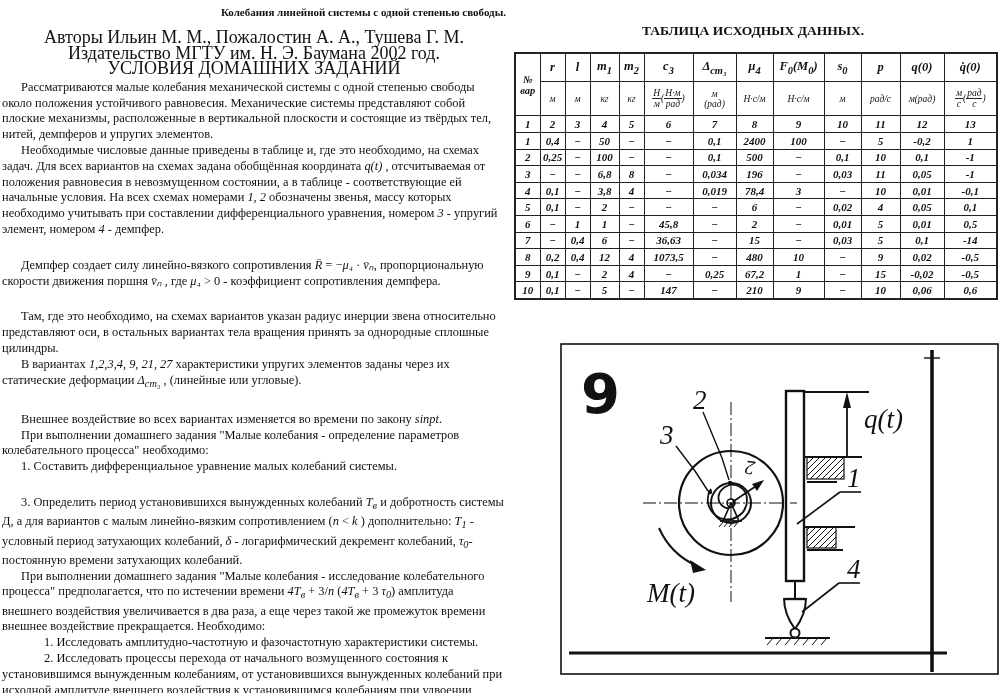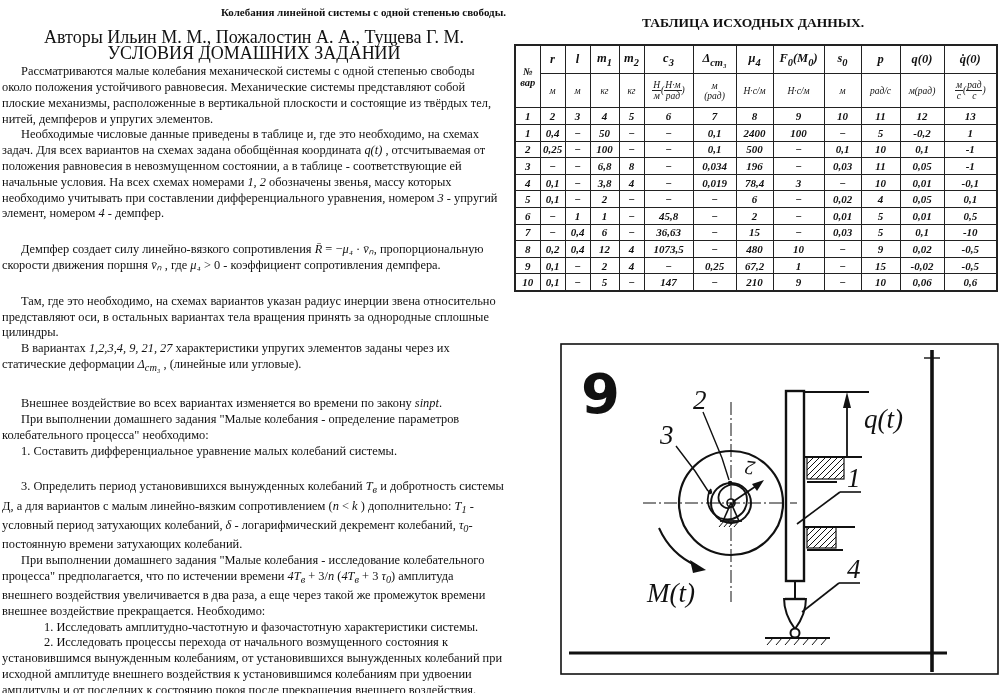--- a/index.html
+++ b/index.html
@@ -5,21 +5,21 @@
   html,body{margin:0;padding:0;}
   body{width:1000px;height:693px;background:#ffffff;position:relative;overflow:hidden;
        font-family:"Liberation Serif",serif;color:#111;}
   .left-col{position:absolute;left:2px;top:2px;width:504px;}
   .doc-title{font-size:11px;font-weight:bold;text-align:right;margin:4px 0 0 0;}
   .authors{margin-top:12px;text-align:center;font-size:18px;line-height:15.6px;}
   .paras{margin-top:3px;font-size:12.4px;line-height:15.8px;}
   .paras p{margin:0;text-indent:19px;}
   .paras p.ind{text-indent:42px;}
   .paras p.mt{margin-top:20px;}
-  .right-col{position:absolute;left:506px;top:0;width:494px;}
+  .right-col{position:absolute;left:506px;top:8px;width:494px;}
   .table-title{font-size:13.5px;font-weight:bold;text-align:center;margin:15px 0 0 0;}
   table.data{border-collapse:collapse;margin:13px 0 0 8px;table-layout:fixed;width:482px;}
   table.data th,table.data td{border:1px solid #222;text-align:center;vertical-align:middle;
        padding:0;overflow:hidden;}
   table.data{border:2px solid #222;}
   th.sym{font-size:12.5px;font-style:italic;font-weight:bold;height:27px;}
   th.first{font-size:10.5px;line-height:11px;}
   th.unit{font-size:9.5px;font-style:italic;font-weight:normal;height:33px;border-bottom:2px solid #222;}
   tr.numrow td{font-size:11px;font-style:italic;font-weight:bold;height:16px;border-bottom:1.5px solid #222;}
   tbody.vals td{font-size:11px;font-style:italic;font-weight:bold;height:15.6px;}
@@ -29,20 +29,21 @@
   svg text{fill:#111;}
   .hand{font-family:"Liberation Serif",serif;font-style:italic;}
 </style>
 </head>
 <body>
 
 <div class="left-col">
   <h1 class="doc-title">Колебания линейной системы с одной степенью свободы.</h1>
   <div class="authors">
       <div>Авторы Ильин М. М., Пожалостин А. А., Тушева Г. М.</div>
+      <div>Издательство МГТУ им. Н. Э. Баумана 2002 год.</div>
       <div>УСЛОВИЯ ДОМАШНИХ ЗАДАНИЙ</div>
     </div>
   <div class="paras">
       <p>Рассматриваются малые колебания механической системы с одной степенью свободы около положения устойчивого равновесия. Механические системы представляют собой плоские механизмы, расположенные в вертикальной плоскости и состоящие из твёрдых тел, нитей, демпферов и упругих элементов.</p>
       <p>Необходимые числовые данные приведены в таблице и, где это необходимо, на схемах задач. Для всех вариантов на схемах задана обобщённая координата <i>q(t)</i> , отсчитываемая от положения равновесия в невозмущенном состоянии, а в таблице - соответствующие ей начальные условия. На всех схемах номерами <i>1, 2</i> обозначены звенья, массу которых необходимо учитывать при составлении дифференциального уравнения, номером <i>3</i> - упругий элемент, номером <i>4</i> - демпфер.</p>
       <p class="mt">Демпфер создает силу линейно-вязкого сопротивления  <i>R̄</i> = −<i>μ₄</i> · <i>v̄ₙ</i>, пропорциональную скорости движения поршня <i>v̄ₙ</i> , где <i>μ₄</i> &gt; 0  - коэффициент сопротивления демпфера.</p>
       <p class="mt">Там, где это необходимо, на схемах вариантов указан радиус инерции звена относительно представляют оси, в остальных вариантах тела вращения принять за однородные сплошные цилиндры.</p>
       <p>В вариантах <i>1,2,3,4, 9, 21, 27</i> характеристики упругих элементов заданы через их статические деформации  <i>Δ<sub>ст₃</sub></i> , (линейные или угловые).</p>
       <p class="mt">Внешнее воздействие во всех вариантах изменяется во времени по закону <i>sinpt</i>.</p>
       <p>При выполнении домашнего задания "Малые колебания - определение параметров колебательного процесса" необходимо:</p>
@@ -215,21 +216,21 @@
           <td>0,4</td>
           <td>6</td>
           <td>−</td>
           <td>36,63</td>
           <td>−</td>
           <td>15</td>
           <td>−</td>
           <td>0,03</td>
           <td>5</td>
           <td>0,1</td>
-          <td>-10</td>
+          <td>-14</td>
         </tr>
         <tr>
           <td>8</td>
           <td>0,2</td>
           <td>0,4</td>
           <td>12</td>
           <td>4</td>
           <td>1073,5</td>
           <td>−</td>
           <td>480</td>

